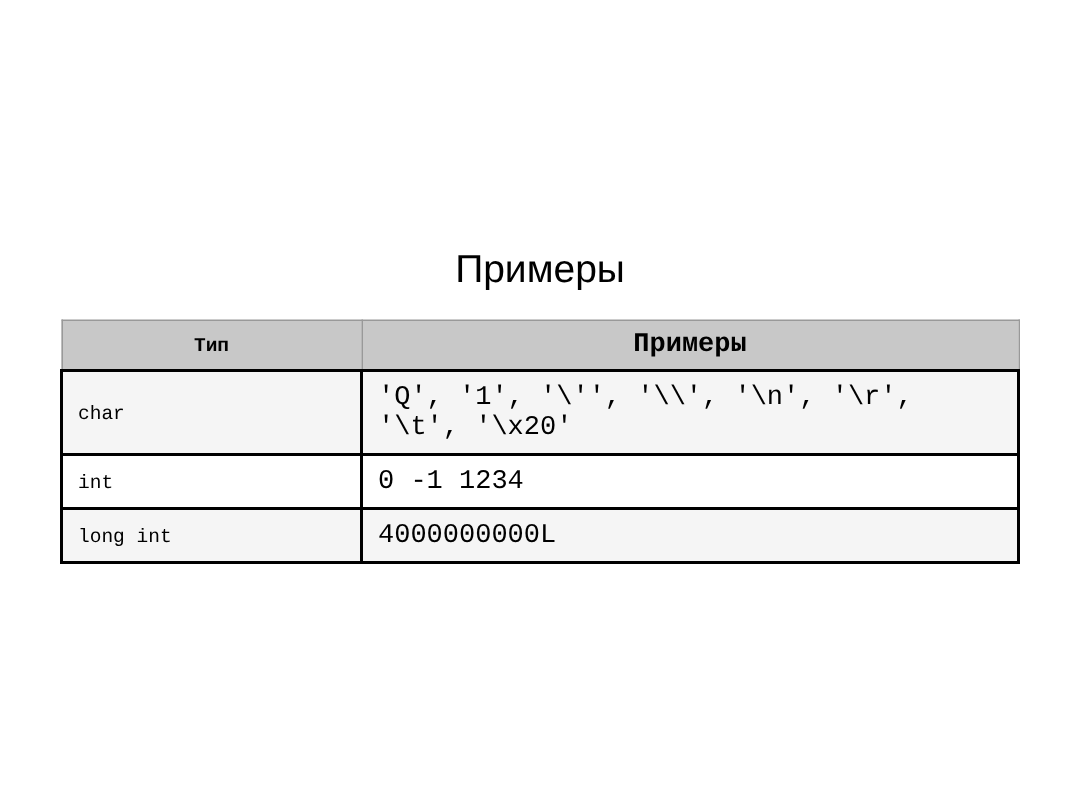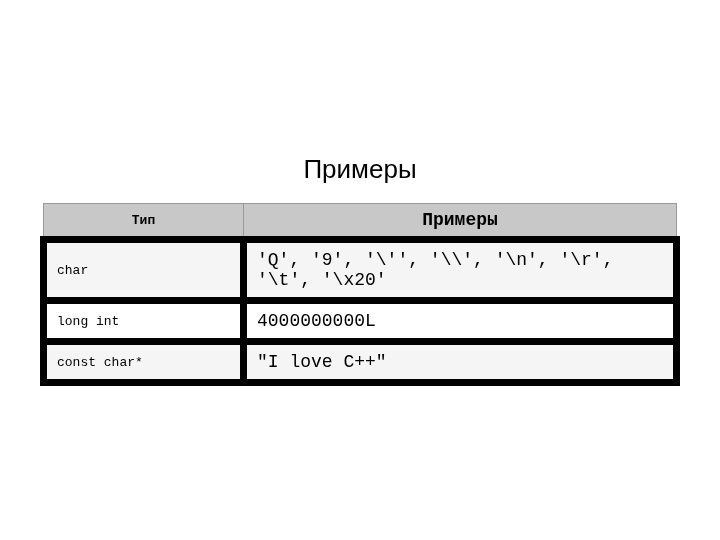--- a/index.html
+++ b/index.html
@@ -39,21 +39,21 @@
     thead tr th {
       background-color: #c8c8c8;
       border: 1px solid #999;
       padding: 6px 10px;
       text-align: center;
       font-size: 15px;
       font-weight: bold;
     }
 
     tbody tr td {
-      border: 7px solid #000000;
+      border: 2px solid #000000;
       padding: 7px 10px;
       font-size: 14px;
       vertical-align: middle;
     }
 
     tbody tr:nth-child(odd) td {
       background-color: #f5f5f5;
     }
 
     tbody tr:nth-child(even) td {
@@ -81,25 +81,25 @@
   <table>
     <thead>
       <tr>
         <th class="col-type">Тип</th>
         <th class="col-examples">Примеры</th>
       </tr>
     </thead>
     <tbody id="table-body">
     <tr>
           <td class="col-type">char</td>
-          <td class="col-examples">'Q', '9', '\'', '\\', '\n', '\r', '\t', '\x20'</td>
+          <td class="col-examples">'Q', '1', '\'', '\\', '\n', '\r', '\t', '\x20'</td>
+        </tr>
+        <tr>
+          <td class="col-type">int</td>
+          <td class="col-examples">0         -1     1234</td>
         </tr>
         <tr>
           <td class="col-type">long int</td>
           <td class="col-examples">4000000000L</td>
-        </tr>
-        <tr>
-          <td class="col-type">const char*</td>
-          <td class="col-examples">"I love C++"</td>
         </tr>
       </tbody>
   </table>
 </div>
 
 </body></html>

